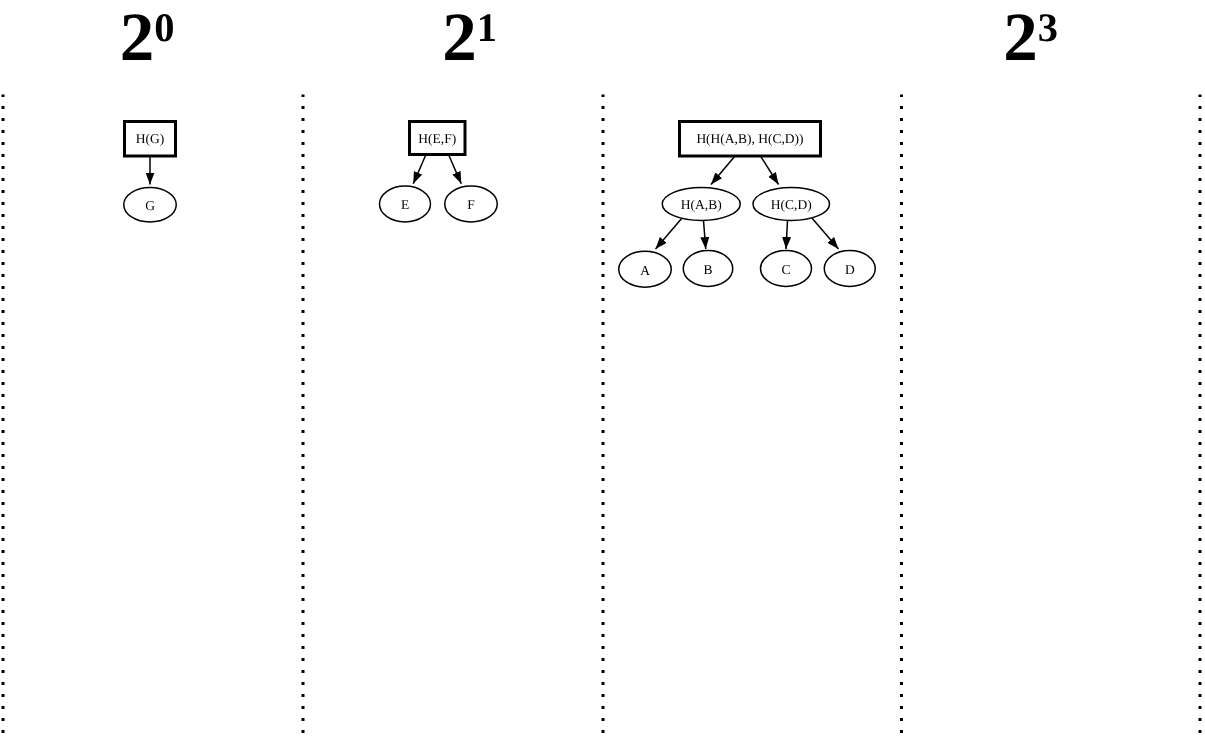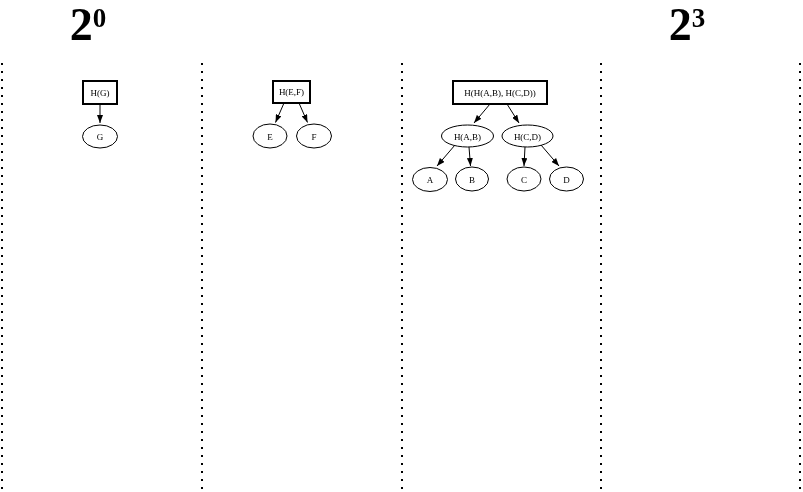--- a/index.html
+++ b/index.html
@@ -70,21 +70,22 @@
 <body>
 
 <div class="canvas">
 
   <div class="dotted-line" style="left:1px"></div>
   <div class="dotted-line" style="left:200.5px"></div>
   <div class="dotted-line" style="left:401px"></div>
   <div class="dotted-line" style="left:600px"></div>
   <div class="dotted-line" style="left:799px"></div>
 
-  <div class="heading" style="left:18px"><span>2</span><sup>0</sup></div>
+  <div class="heading" style="left:28px"><span>2</span><sup>0</sup></div>
+  <div class="heading" style="left:243px"><span>2</span><sup>1</sup></div>
   <div class="heading" style="left:617px"><span>2</span><sup>3</sup></div>
 
   <svg class="trees" width="803" height="492" viewBox="0 0 803 492">
     <defs>
       <marker id="arrowhead" markerWidth="8" markerHeight="6" refX="8" refY="3" orient="auto" markerUnits="userSpaceOnUse">
         <path d="M0,0 L8,3 L0,6 Z" fill="#000000"></path>
       </marker>
     </defs>
 
     <g>

